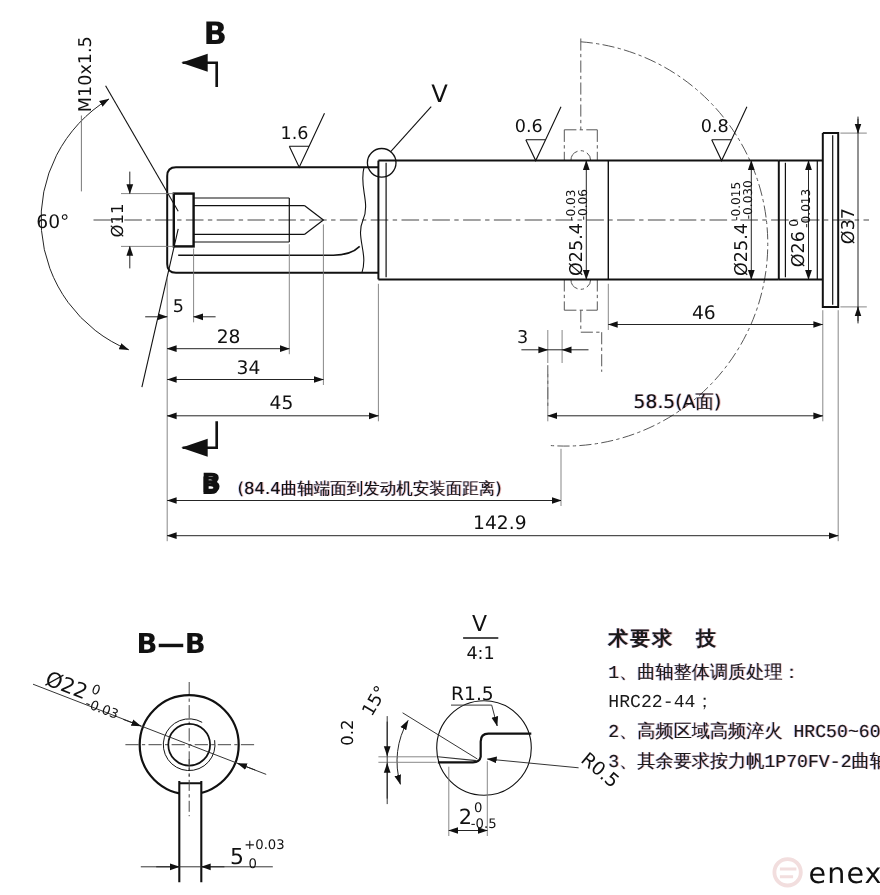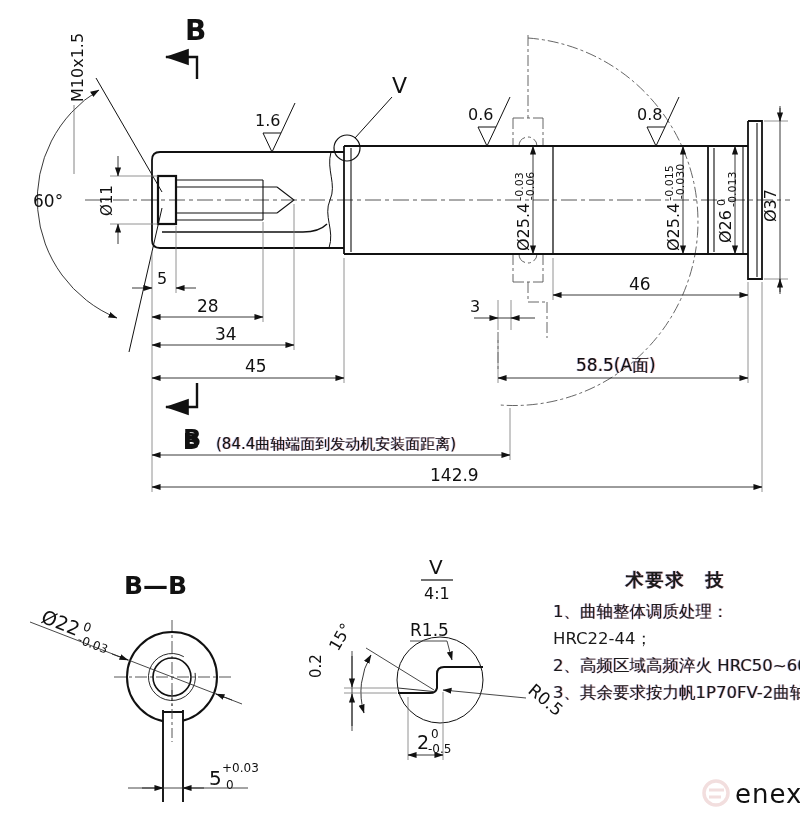--- a/index.html
+++ b/index.html
@@ -1,21 +1,21 @@
 <!DOCTYPE html>
 <html><head>
 <meta charset="utf-8">
 <style>
   html,body{margin:0;padding:0;background:#ffffff;}
   body{width:800px;height:814px;position:relative;font-family:"DejaVu Sans","Liberation Sans",sans-serif;}
   #canvas{position:absolute;left:0;top:0;}
   svg text{fill:#111;}
   .tech{position:absolute;left:553px;top:568px;width:245px;color:#1a1a1a;}
-  .tech .t-title{font-size:18px;text-align:center;letter-spacing:2px;margin-bottom:6px;font-weight:bold;}
-  .tech .t-line{font-size:16.5px;line-height:27px;white-space:nowrap;}
+  .tech .t-title{font-size:18px;text-align:left;letter-spacing:2px;margin-bottom:6px;font-weight:bold;}
+  .tech .t-line{font-size:16.5px;line-height:27px;white-space:nowrap;font-family:Liberation Mono, monospace;}
   .cjk-fringe{text-shadow:0.8px 0 rgba(200,60,60,.35),-0.8px 0 rgba(60,80,200,.35);}
 </style>
 </head>
 <body>
 
 <svg id="canvas" width="800" height="814" viewBox="0 0 800 814">
   <defs>
     <marker id="ma" viewBox="0 0 10 10" refX="9.5" refY="5" markerWidth="10" markerHeight="10" orient="auto-start-reverse">
       <path d="M0,1.6 L10,5 L0,8.4 Z" fill="#111"></path>
     </marker>

